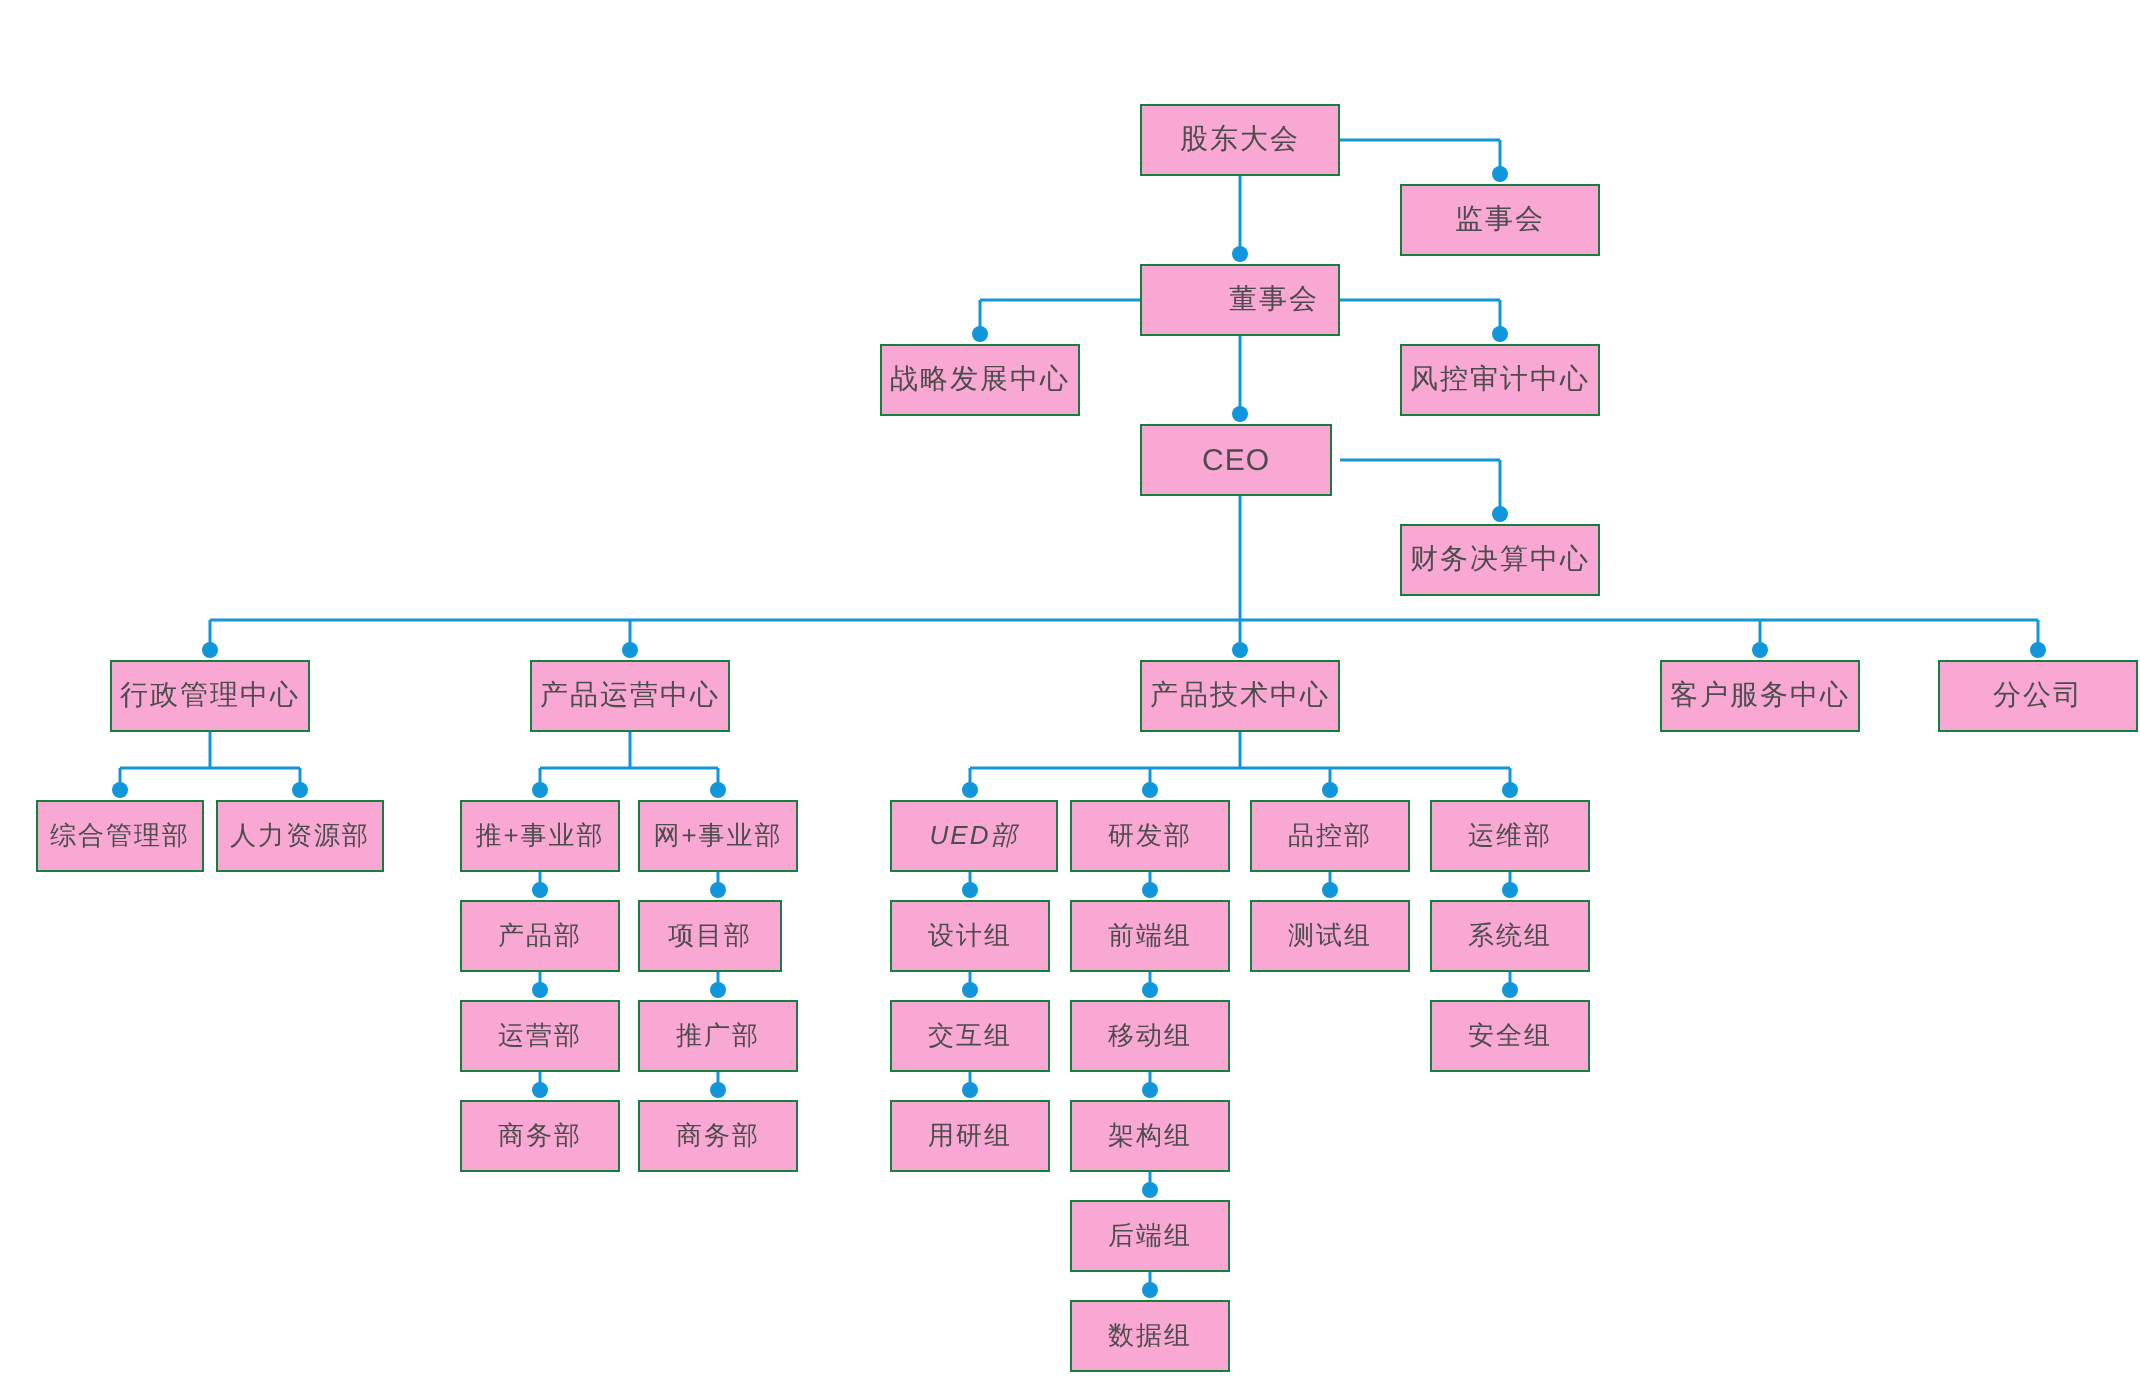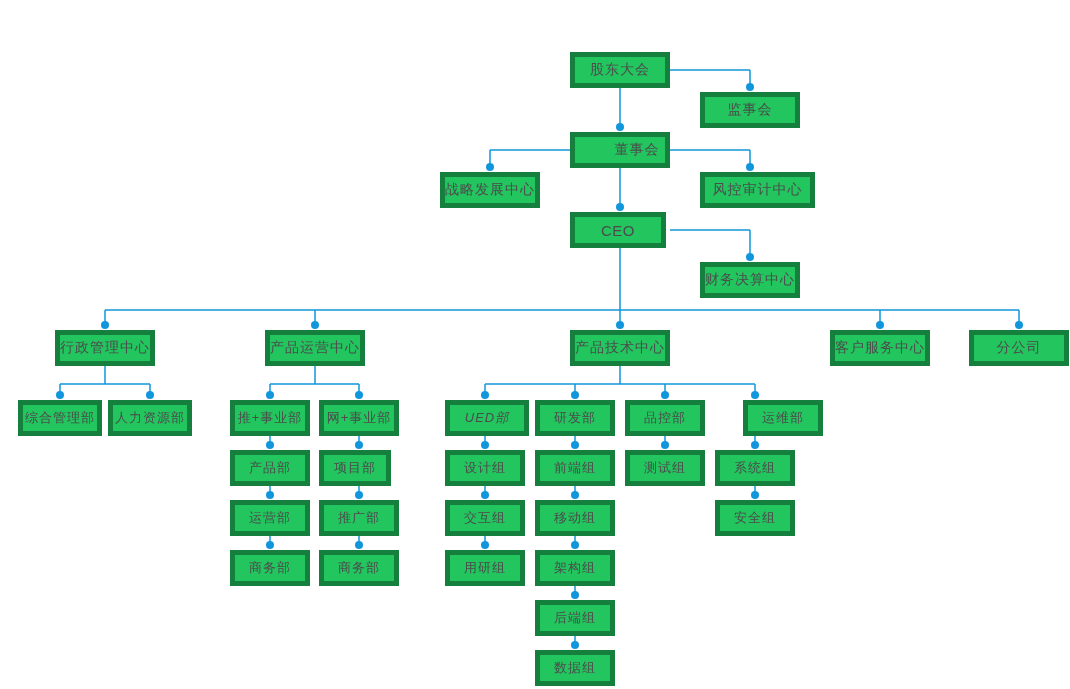--- a/index.html
+++ b/index.html
@@ -8,22 +8,22 @@
     width:1070px;height:689px;
     background:#ffffff;
     font-family:"Liberation Sans", sans-serif;
     overflow:hidden;
   }
   .canvas svg{position:absolute;left:0;top:0;}
   .node{
     position:absolute;
     box-sizing:border-box;
     display:flex;align-items:center;justify-content:center;
-    background:#22c55e;
-    border:5px solid #15803d;
+    background:#f9a8d4;
+    border:1px solid #15803d;
     color:#4c4c4c;
     font-size:14px;
     letter-spacing:1px;
     white-space:nowrap;
     z-index:2;
   }
   .node.small{font-size:13px;}
   .node.latin{font-size:15px;letter-spacing:0.5px;}
 </style>
 </head>
@@ -114,42 +114,42 @@
       <line x1="665" y1="384" x2="665" y2="395" stroke="#1296db" stroke-width="1.5"></line>
       <circle cx="665" cy="395" r="4" fill="#1296db"></circle>
       <line x1="755" y1="384" x2="755" y2="395" stroke="#1296db" stroke-width="1.5"></line>
       <circle cx="755" cy="395" r="4" fill="#1296db"></circle>
     </svg>
   <div id="nodes-layer">
       <div class="node" style="left: 570px; top: 52px; width: 100px; height: 36px;">股东大会</div>
       <div class="node" style="left: 700px; top: 92px; width: 100px; height: 36px;">监事会</div>
       <div class="node" style="left: 570px; top: 132px; width: 100px; height: 36px; padding-left: 34px;">董事会</div>
       <div class="node" style="left: 440px; top: 172px; width: 100px; height: 36px;">战略发展中心</div>
-      <div class="node" style="left: 700px; top: 172px; width: 115px; height: 36px;">风控审计中心</div>
+      <div class="node" style="left: 700px; top: 172px; width: 100px; height: 36px;">风控审计中心</div>
       <div class="node latin" style="left: 570px; top: 212px; width: 96px; height: 36px;">CEO</div>
       <div class="node" style="left: 700px; top: 262px; width: 100px; height: 36px;">财务决算中心</div>
       <div class="node" style="left: 55px; top: 330px; width: 100px; height: 36px;">行政管理中心</div>
       <div class="node" style="left: 265px; top: 330px; width: 100px; height: 36px;">产品运营中心</div>
       <div class="node" style="left: 570px; top: 330px; width: 100px; height: 36px;">产品技术中心</div>
       <div class="node" style="left: 830px; top: 330px; width: 100px; height: 36px;">客户服务中心</div>
       <div class="node" style="left: 969px; top: 330px; width: 100px; height: 36px;">分公司</div>
       <div class="node small" style="left: 18px; top: 400px; width: 84px; height: 36px;">综合管理部</div>
       <div class="node small" style="left: 108px; top: 400px; width: 84px; height: 36px;">人力资源部</div>
       <div class="node small" style="left: 230px; top: 400px; width: 80px; height: 36px;">推+事业部</div>
       <div class="node small" style="left: 319px; top: 400px; width: 80px; height: 36px;">网+事业部</div>
       <div class="node small" style="left: 230px; top: 450px; width: 80px; height: 36px;">产品部</div>
       <div class="node small" style="left: 230px; top: 500px; width: 80px; height: 36px;">运营部</div>
       <div class="node small" style="left: 230px; top: 550px; width: 80px; height: 36px;">商务部</div>
       <div class="node small" style="left: 319px; top: 450px; width: 72px; height: 36px;">项目部</div>
       <div class="node small" style="left: 319px; top: 500px; width: 80px; height: 36px;">推广部</div>
       <div class="node small" style="left: 319px; top: 550px; width: 80px; height: 36px;">商务部</div>
       <div class="node small" style="left: 445px; top: 400px; width: 84px; height: 36px; font-style: italic;">UED部</div>
       <div class="node small" style="left: 535px; top: 400px; width: 80px; height: 36px;">研发部</div>
       <div class="node small" style="left: 625px; top: 400px; width: 80px; height: 36px;">品控部</div>
-      <div class="node small" style="left: 715px; top: 400px; width: 80px; height: 36px; margin-left: 28px;">运维部</div>
+      <div class="node small" style="left: 715px; top: 400px; width: 80px; height: 36px;">运维部</div>
       <div class="node small" style="left: 445px; top: 450px; width: 80px; height: 36px;">设计组</div>
       <div class="node small" style="left: 445px; top: 500px; width: 80px; height: 36px;">交互组</div>
       <div class="node small" style="left: 445px; top: 550px; width: 80px; height: 36px;">用研组</div>
       <div class="node small" style="left: 535px; top: 450px; width: 80px; height: 36px;">前端组</div>
       <div class="node small" style="left: 535px; top: 500px; width: 80px; height: 36px;">移动组</div>
       <div class="node small" style="left: 535px; top: 550px; width: 80px; height: 36px;">架构组</div>
       <div class="node small" style="left: 535px; top: 600px; width: 80px; height: 36px;">后端组</div>
       <div class="node small" style="left: 535px; top: 650px; width: 80px; height: 36px;">数据组</div>
       <div class="node small" style="left: 625px; top: 450px; width: 80px; height: 36px;">测试组</div>
       <div class="node small" style="left: 715px; top: 450px; width: 80px; height: 36px;">系统组</div>

